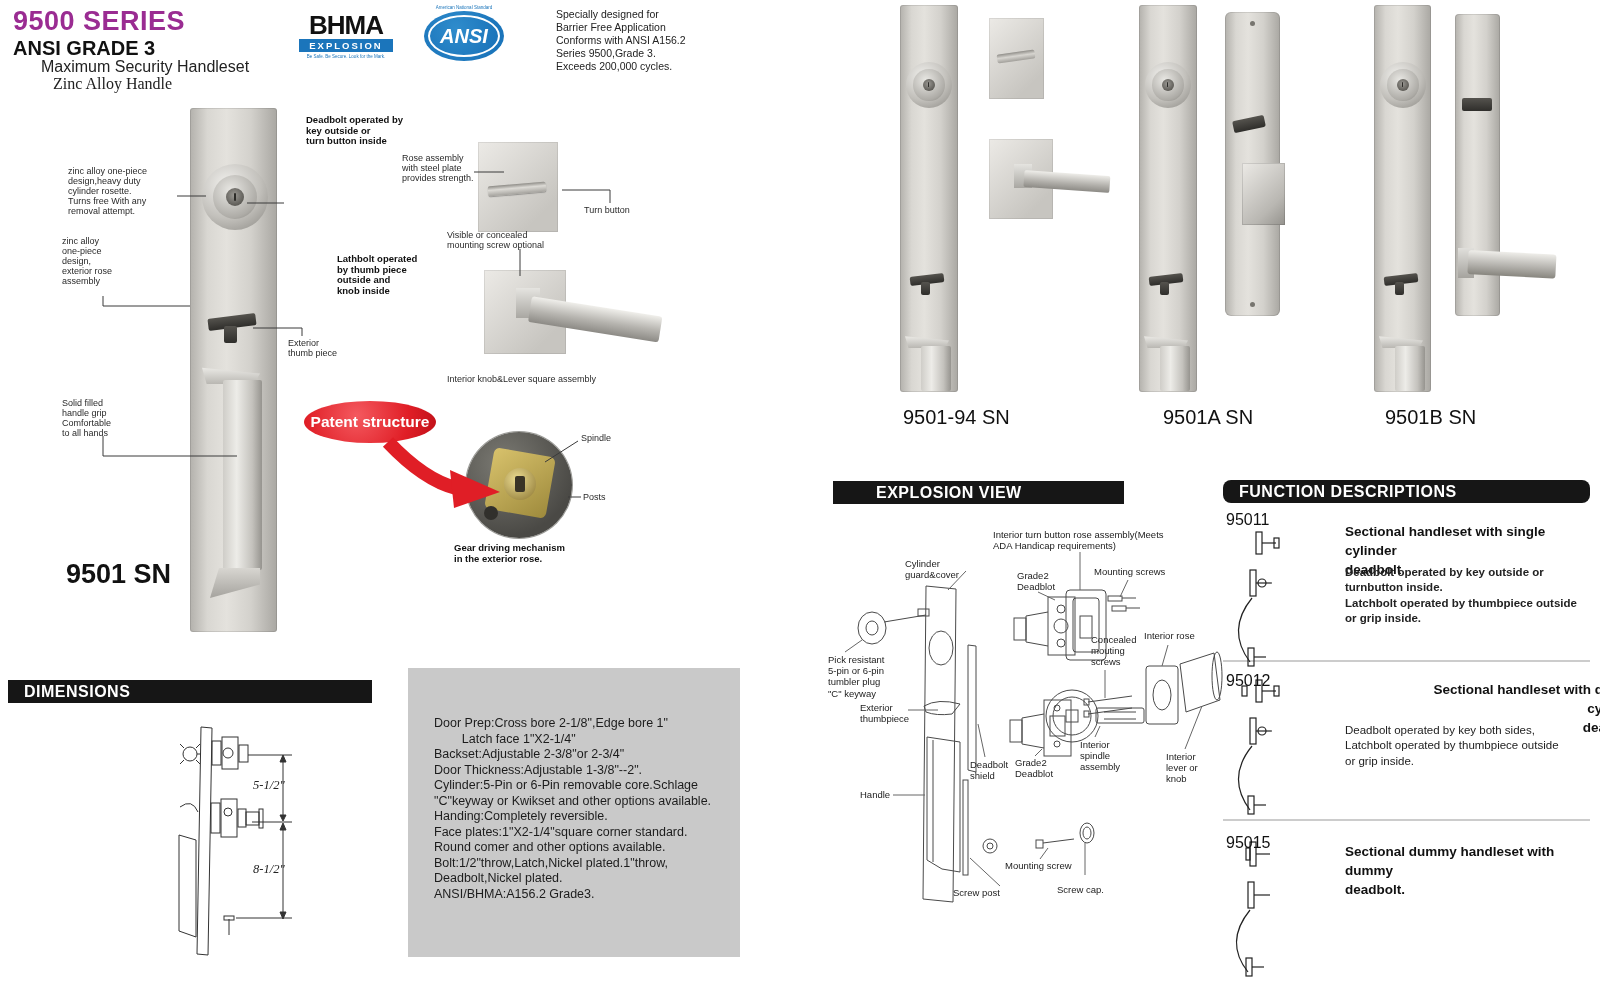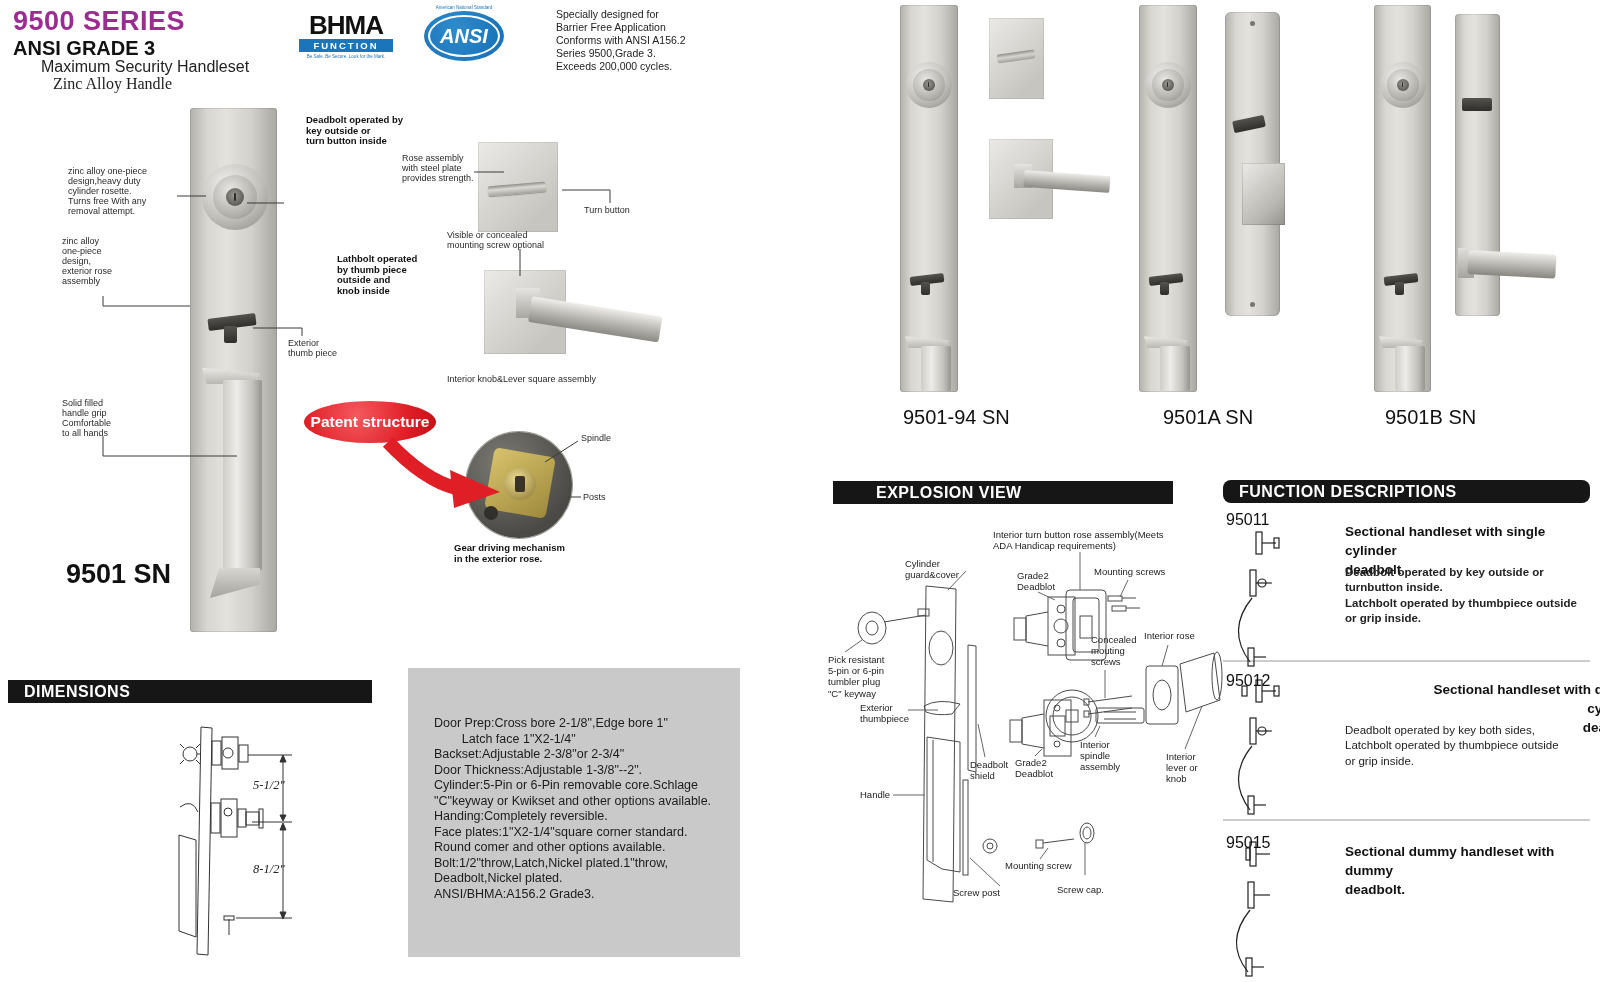--- a/index.html
+++ b/index.html
@@ -312,21 +312,21 @@
     </g>
   </svg>
 
   <div class="abs series" style="left:13px;top:6px;">9500 SERIES</div>
   <div class="abs grade" style="left:13px;top:37px;">ANSI GRADE 3</div>
   <div class="abs sub" style="left:13px;top:58px;">Maximum Security Handleset</div>
   <div class="abs sub" style="left:25px;top:75px;font-family:Liberation Serif, serif;">Zinc Alloy Handle</div>
 
   <div class="abs" style="left:299px;top:12px;width:94px;">
     <div style="font-size:26px;font-weight:bold;letter-spacing:-1px;color:#111;line-height:26px;text-align:center;">BHMA</div>
-    <div style="background:#1B75BB;color:#fff;font-size:9.5px;font-weight:bold;letter-spacing:2px;text-align:center;line-height:13px;height:13px;margin-top:1px;">FUNCTION</div>
+    <div style="background:#1B75BB;color:#fff;font-size:9.5px;font-weight:bold;letter-spacing:2px;text-align:center;line-height:13px;height:13px;margin-top:1px;">EXPLOSION</div>
     <div style="font-size:4.5px;color:#1B75BB;text-align:center;margin-top:2px;">Be Safe. Be Secure. Look for the Mark.</div>
   </div>
 
   <div class="abs" style="left:424px;top:5px;width:80px;">
     <div style="font-size:4.5px;color:#1B75BB;text-align:center;">American National Standard</div>
     <div style="position:relative;width:80px;height:50px;border-radius:50%;background:radial-gradient(circle at 40% 35%,#2f8ccc,#1B75BB 70%);margin-top:1px;">
       <div style="position:absolute;inset:4px;border:2px solid #fff;border-radius:50%;"></div>
       <div style="position:absolute;inset:0;display:flex;align-items:center;justify-content:center;color:#fff;font-weight:bold;font-style:italic;font-size:20px;">ANSI</div>
     </div>
   </div>
@@ -371,21 +371,21 @@
   <div class="abs callout" style="left:583px;top:492px;">Posts</div>
   <div class="abs callout b" style="left:454px;top:543px;">Gear driving mechanism
 in the exterior rose.</div>
   <div class="abs model" style="left:66px;top:559px;">9501 SN</div>
 
   <div class="abs vlabel" style="left:903px;top:406px;">9501-94 SN</div>
   <div class="abs vlabel" style="left:1163px;top:406px;">9501A SN</div>
   <div class="abs vlabel" style="left:1385px;top:406px;">9501B SN</div>
 
   <div class="abs bar" style="left:8px;top:680px;width:364px;height:23px;box-sizing:border-box;">DIMENSIONS</div>
-  <div class="abs bar" style="left:833px;top:481px;width:340px;height:23px;box-sizing:border-box;padding-left:43px;">EXPLOSION VIEW</div>
+  <div class="abs bar" style="left:833px;top:481px;width:291px;height:23px;box-sizing:border-box;padding-left:43px;">EXPLOSION VIEW</div>
   <div class="abs bar" style="left:1223px;top:480px;width:367px;height:23px;box-sizing:border-box;border-radius:8px;">FUNCTION DESCRIPTIONS</div>
 
   <div class="abs dim-label" style="left:253px;top:778px;">5-1/2"</div>
   <div class="abs dim-label" style="left:253px;top:862px;">8-1/2"</div>
 
   <div class="abs xcall" style="left:993px;top:529px;">Interior turn button rose assembly(Meets
 ADA Handicap requirements)</div>
   <div class="abs xcall" style="left:905px;top:558px;">Cylinder
 guard&amp;cover</div>
   <div class="abs xcall" style="left:1017px;top:570px;">Grade2

